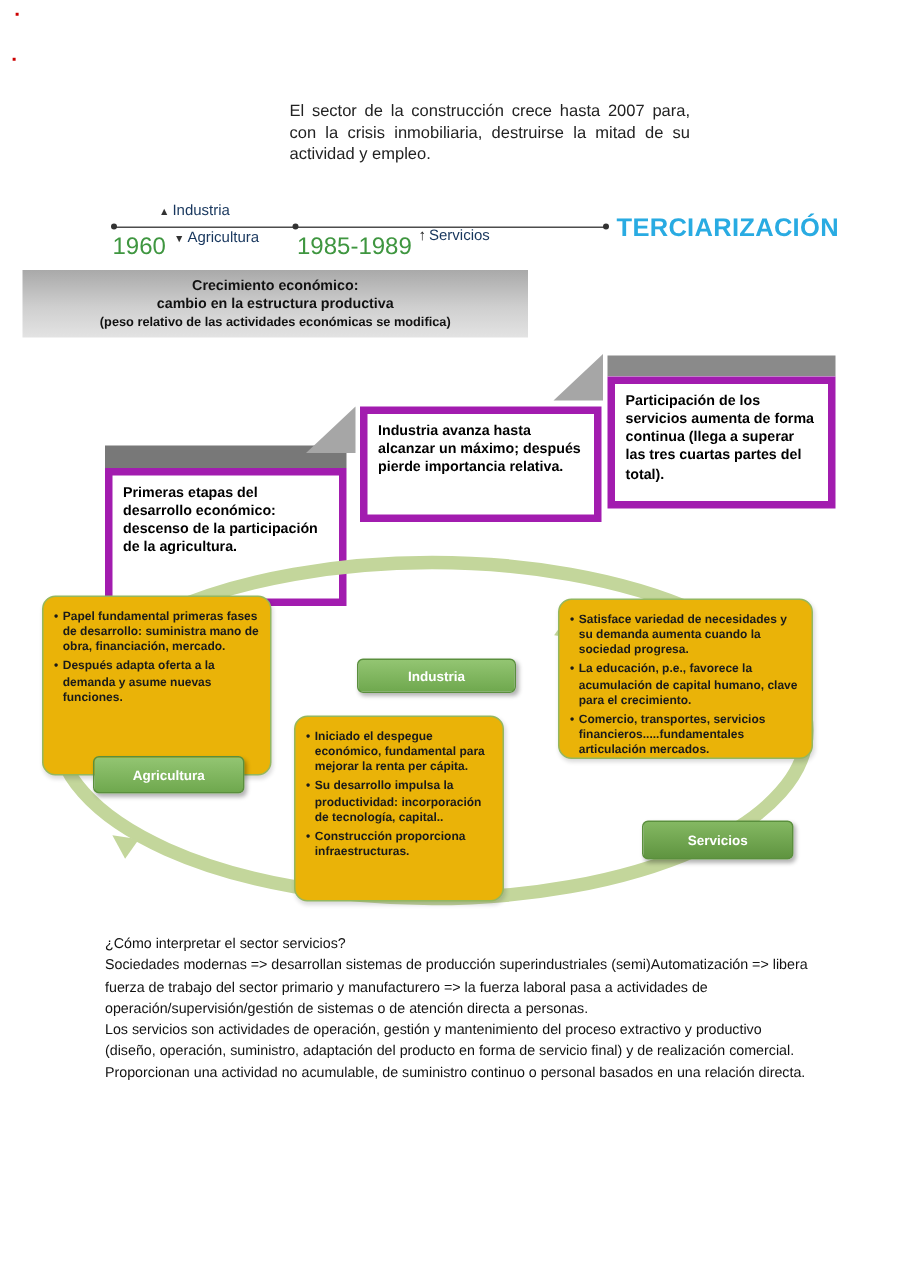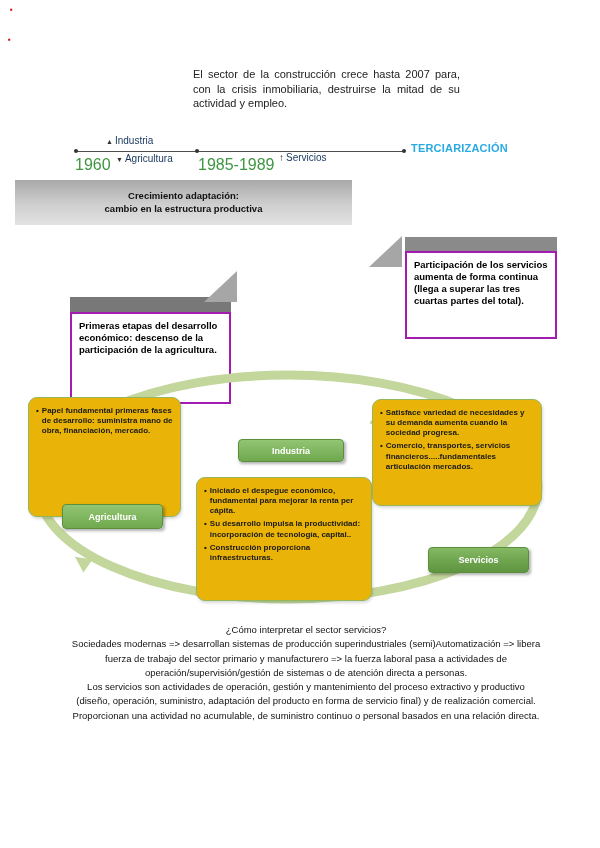--- a/index.html
+++ b/index.html
@@ -16,40 +16,40 @@
   }
 
   
   .tl-line { position:absolute; left:76px; top:151px; width:328px; border-top:1px solid #4d4d4d; }
   .tl-dot { position:absolute; width:4px; height:4px; border-radius:50%; background:#333; }
   .tl-label { position:absolute; font-size:10px; color:#17365D; white-space:nowrap; display:flex; align-items:baseline; gap:2px; }
   .tl-year  { position:absolute; font-size:16px; color:#3F9640; white-space:nowrap; }
   .tl-arrow { font-size:7px; color:#333; }
   .tl-uparrow { font-size:10px; color:#222; }
   .terciarizacion {
-    position:absolute; left:411px; top:142px; font-size:11px; font-weight:bold;
+    position:absolute; left:411px; top:142px; font-size:17px; font-weight:bold;
     color:#29ABE2; letter-spacing:0.2px; white-space:nowrap;
   }
 
   
   .banner {
     position:absolute; left:15px; top:180px; width:337px; height:45px;
     background:linear-gradient(180deg,#a9a9a9 0%,#cfcfcf 55%,#e3e3e3 100%);
     display:flex; flex-direction:column; align-items:center; justify-content:center;
     text-align:center; line-height:1.3;
   }
   .banner .b1 { font-size:9.5px; font-weight:bold; color:#111; }
   .banner .b3 { font-size:8.5px; font-weight:bold; color:#111; }
 
   
   .step-band { position:absolute; }
   .band-left  { left:70px;  top:297px; width:161px; height:15px; background:#787878; }
   .band-right { left:405px; top:237px; width:152px; height:14px; background:#8a8a8a; }
   .step-box {
-    position:absolute; background:#fff; border:2px solid #a21caf;
+    position:absolute; background:#fff; border:5px solid #a21caf;
     font-weight:bold; font-size:9.5px; line-height:1.28; padding:6px 7px; color:#000;
     overflow:hidden;
   }
   .step-left  { left:70px;  top:312px; width:161px; height:92px; }
   .step-mid   { left:240px; top:271px; width:161px; height:77px; }
   .step-right { left:405px; top:251px; width:152px; height:88px; }
   .tri { position:absolute; width:0; height:0; border-left:33px solid transparent; }
   .tri-mid   { left:204px; top:271px; border-bottom:31px solid #a6a6a6; }
   .tri-right { left:369px; top:236px; border-bottom:31px solid #a6a6a6; }
 
@@ -64,29 +64,29 @@
   .pill-agr { left:62px;  top:504px; width:101px; height:25px; }
   .pill-ind { left:238px; top:439px; width:106px; height:23px; }
   .pill-ser { left:428px; top:547px; width:101px; height:26px;
               background:linear-gradient(180deg,#84b862 0%,#5f9440 100%); }
   .callout {
     position:absolute; background:#eab308; border:1.5px solid #94b75e; border-radius:9px;
     padding:8px 7px 6px 7px; font-size:8px; font-weight:bold; color:#1a1a1a;
     line-height:1.27; box-shadow:1px 2px 3px rgba(0,0,0,0.15); overflow:hidden;
   }
   .callout-left  { left:28px;  top:397px; width:153px; height:120px; }
-  .callout-mid   { left:196px; top:477px; width:176px; height:124px; }
+  .callout-mid   { left:196px; top:477px; width:140px; height:124px; }
   .callout-right { left:372px; top:399px; width:170px; height:107px; }
   .brow { display:flex; margin-bottom:3px; }
   .bdot { margin-right:3px; }
   .bdot::before { content:"•"; }
 
   
   .footer { position:absolute; left:70px; top:623px; width:472px; font-size:9.5px; line-height:1.5; color:#111; }
-  .footer p { margin:0;text-align:center; }
+  .footer p { margin:0; }
 </style>
 </head>
 <body>
 
 <div class="page">
 
   <span class="red-mark" style="left:10px;top:6px">▪</span>
   <span class="red-mark" style="left:8px;top:36px">▪</span>
 
   <p class="intro">El sector de la construcción crece hasta 2007 para, con la crisis inmobiliaria, destruirse la mitad de su actividad y empleo.</p>
@@ -106,41 +106,47 @@
   </div>
   <div class="tl-label" style="left:279px;top:152px">
     <span class="tl-uparrow">↑</span>
     <span>Servicios</span>
   </div>
   <div class="tl-year" style="left:75px;top:156px">1960</div>
   <div class="tl-year" style="left:198px;top:156px">1985-1989</div>
   <div class="terciarizacion">TERCIARIZACIÓN</div>
 
   <div class="banner">
-    <span class="b1">Crecimiento adaptación:</span>
+    <span class="b1">Crecimiento económico:</span>
     <span class="b1">cambio en la estructura productiva</span>
+    <span class="b3">(peso relativo de las actividades económicas se modifica)</span>
   </div>
 
   <div class="step-band band-left"></div>
   <div class="step-band band-right"></div>
   <div class="tri tri-mid"></div>
   <div class="tri tri-right"></div>
   <div class="step-box step-left">Primeras etapas del desarrollo económico: descenso de la participación de la agricultura.</div>
+  <div class="step-box step-mid">Industria avanza hasta alcanzar un máximo; después pierde importancia relativa.</div>
   <div class="step-box step-right">Participación de los servicios aumenta de forma continua (llega a superar las tres cuartas partes del total).</div>
 
   <svg class="cycle-svg" width="600" height="848" aria-hidden="true">
     <ellipse cx="288" cy="487" rx="250" ry="112" fill="none" stroke="#C3D69B" stroke-width="9"></ellipse>
     <polygon points="0,-8 16,0 0,8" fill="#C3D69B" transform="translate(374,417) rotate(35)"></polygon>
     <polygon points="0,-8 16,0 0,8" fill="#C3D69B" transform="translate(88,566) rotate(215)"></polygon>
   </svg>
 
   <div class="callout callout-left">
     <div class="brow">
       <span class="bdot"></span>
       <span>Papel fundamental primeras fases de desarrollo: suministra mano de obra, financiación, mercado.</span>
+    </div>
+    <div class="brow">
+      <span class="bdot"></span>
+      <span>Después adapta oferta a la demanda y asume nuevas funciones.</span>
     </div>
   </div>
 
   <div class="callout callout-mid">
     <div class="brow">
       <span class="bdot"></span>
       <span>Iniciado el despegue económico, fundamental para mejorar la renta per cápita.</span>
     </div>
     <div class="brow">
       <span class="bdot"></span>
@@ -152,20 +158,24 @@
     </div>
   </div>
 
   <div class="callout callout-right">
     <div class="brow">
       <span class="bdot"></span>
       <span>Satisface variedad de necesidades y su demanda aumenta cuando la sociedad progresa.</span>
     </div>
     <div class="brow">
       <span class="bdot"></span>
+      <span>La educación, p.e., favorece la acumulación de capital humano, clave para el crecimiento.</span>
+    </div>
+    <div class="brow">
+      <span class="bdot"></span>
       <span>Comercio, transportes, servicios financieros.....fundamentales articulación mercados.</span>
     </div>
   </div>
 
   <div class="pill pill-agr">Agricultura</div>
   <div class="pill pill-ind">Industria</div>
   <div class="pill pill-ser">Servicios</div>
 
   <div class="footer">
     <p>¿Cómo interpretar el sector servicios?</p>

